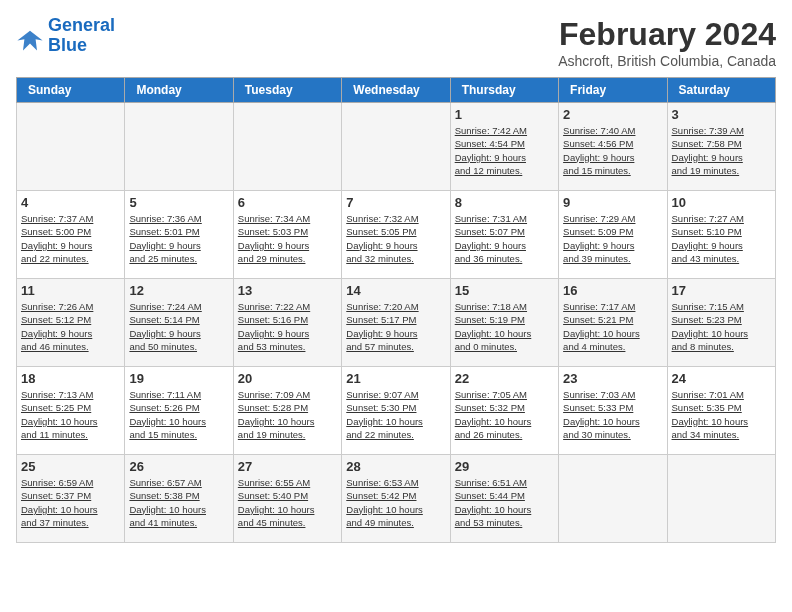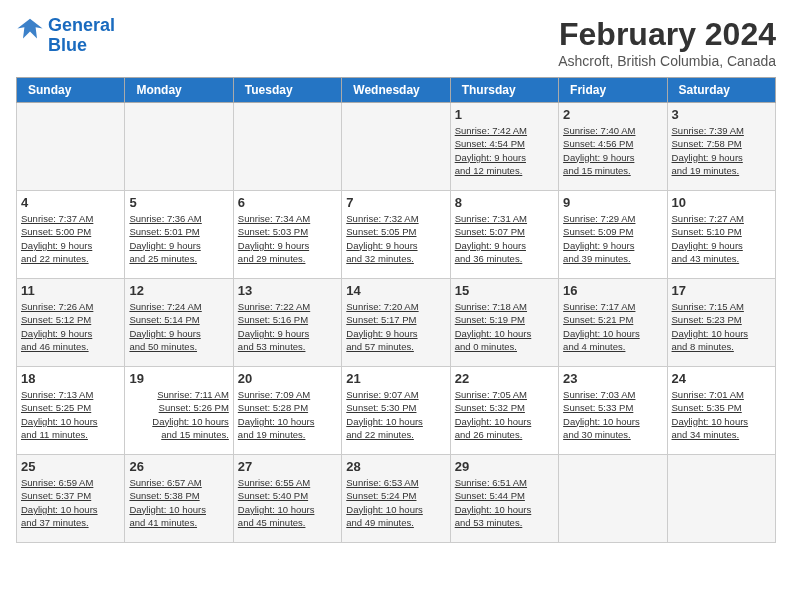--- a/index.html
+++ b/index.html
@@ -11,21 +11,21 @@
       padding: 16px;
     }
     .header {
       display: flex;
       justify-content: space-between;
       align-items: flex-start;
       margin-bottom: 8px;
     }
     .logo {
       display: flex;
-      align-items: flex-start;
+      align-items: flex-end;
       gap: 4px;
     }
     .logo-text {
       font-size: 18px;
       font-weight: bold;
       color: #333;
       line-height: 1.1;
     }
     .logo-text span {
       color: #1a6bbf;
@@ -255,21 +255,21 @@
       <tr>
         <td>
           <span class="day-num">18</span>
           <div class="day-info" style="white-space: pre-line;">Sunrise: 7:13 AM
 Sunset: 5:25 PM
 Daylight: 10 hours
 and 11 minutes.</div>
         </td>
         <td>
           <span class="day-num">19</span>
-          <div class="day-info" style="white-space: pre-line; text-align: right;">Sunrise: 7:11 AM
+          <div class="day-info" style="white-space: pre-line;">Sunrise: 7:11 AM
 Sunset: 5:26 PM
 Daylight: 10 hours
 and 15 minutes.</div>
         </td>
         <td>
           <span class="day-num">20</span>
           <div class="day-info" style="white-space: pre-line;">Sunrise: 7:09 AM
 Sunset: 5:28 PM
 Daylight: 10 hours
 and 19 minutes.</div>
@@ -321,21 +321,21 @@
         <td>
           <span class="day-num">27</span>
           <div class="day-info" style="white-space: pre-line;">Sunrise: 6:55 AM
 Sunset: 5:40 PM
 Daylight: 10 hours
 and 45 minutes.</div>
         </td>
         <td>
           <span class="day-num">28</span>
           <div class="day-info" style="white-space: pre-line;">Sunrise: 6:53 AM
-Sunset: 5:24 PM
+Sunset: 5:42 PM
 Daylight: 10 hours
 and 49 minutes.</div>
         </td>
         <td>
           <span class="day-num">29</span>
           <div class="day-info" style="white-space: pre-line;">Sunrise: 6:51 AM
 Sunset: 5:44 PM
 Daylight: 10 hours
 and 53 minutes.</div>
         </td>

